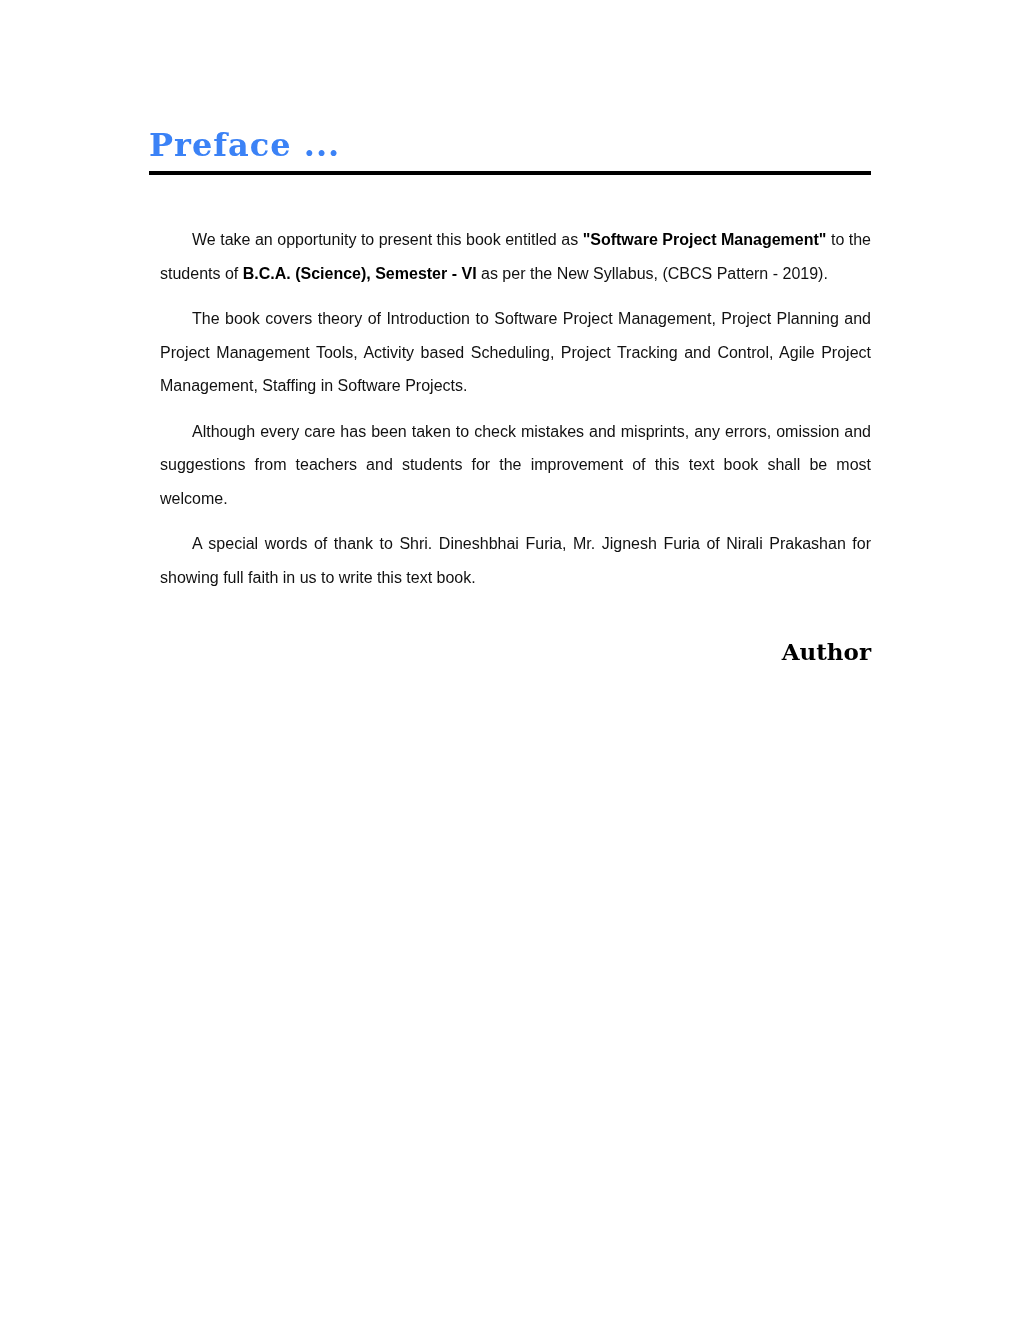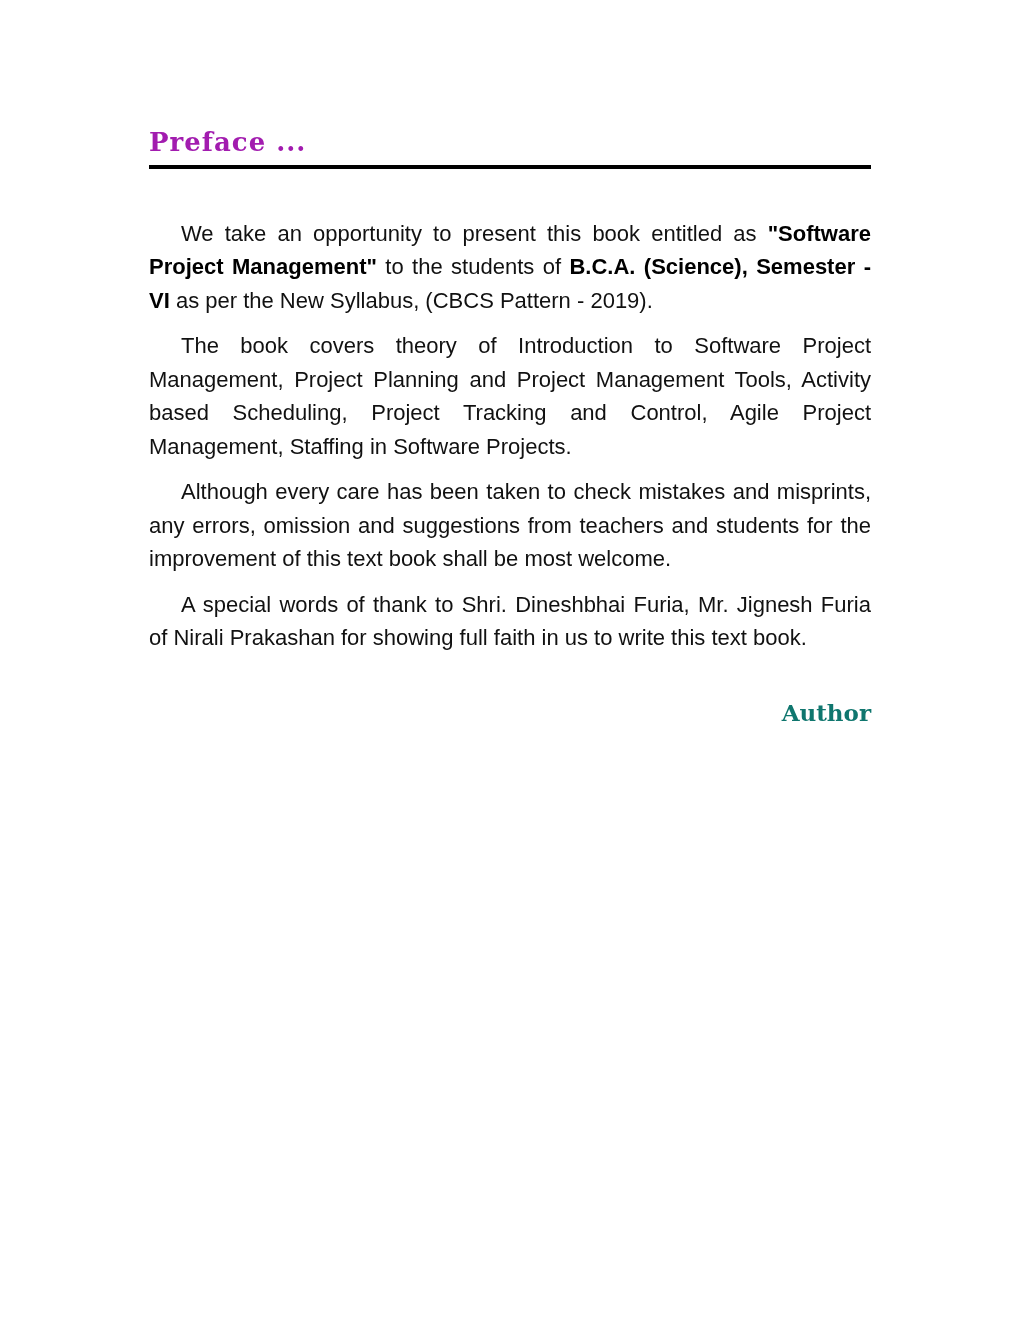--- a/index.html
+++ b/index.html
@@ -21,58 +21,58 @@
     box-sizing: border-box;
   }
   .content {
     position: absolute;
     left: 149px;
     top: 128px;
     width: 722px;
   }
   .preface-title {
     font-family: "DejaVu Serif", serif;
-    font-size: 26px;
+    font-size: 32px;
     font-weight: 700;
     letter-spacing: 1px;
-    color: #a21caf;
+    color: #3b82f6;
     line-height: 1.1;
     padding-bottom: 6px;
     white-space: nowrap;
   }
   .title-rule {
     width: 100%;
     height: 4px;
     background: #000;
     margin-top: 2px;
     margin-bottom: 48px;
   }
   p.para {
-    margin: 0 0 12px 0;
-    font-size: 22px;
+    margin: 0 0 12px 11px;
+    font-size: 16px;
     line-height: 33.5px;
     text-align: justify;
     text-justify: inter-word;
     color: #111;
     text-indent: 32px;
   }
   p.para:last-of-type {
     margin-bottom: 0;
   }
   p.para b {
     font-weight: 700;
     color: #000;
   }
   .author {
     margin-top: 44px;
     text-align: right;
     font-family: "DejaVu Serif", serif;
     font-size: 23px;
     font-weight: 700;
-    color: #0f766e;
+    color: #000000;
   }
 </style>
 </head>
 <body>
 
 <div class="page">
   <div class="content">
 
     <div class="preface-title">Preface ...</div>
     <div class="title-rule"></div>

